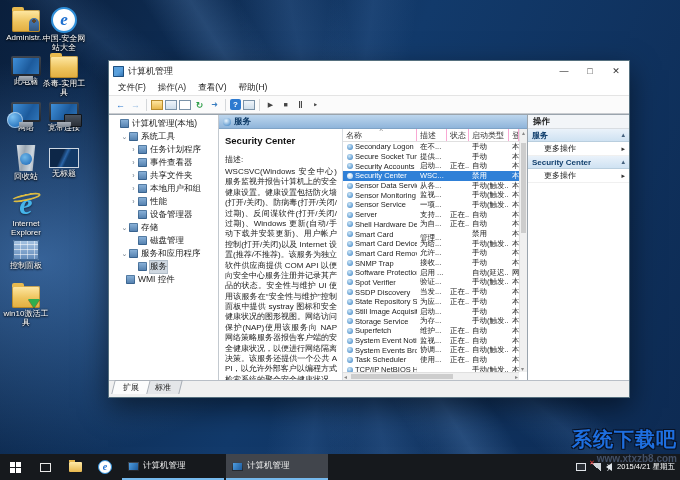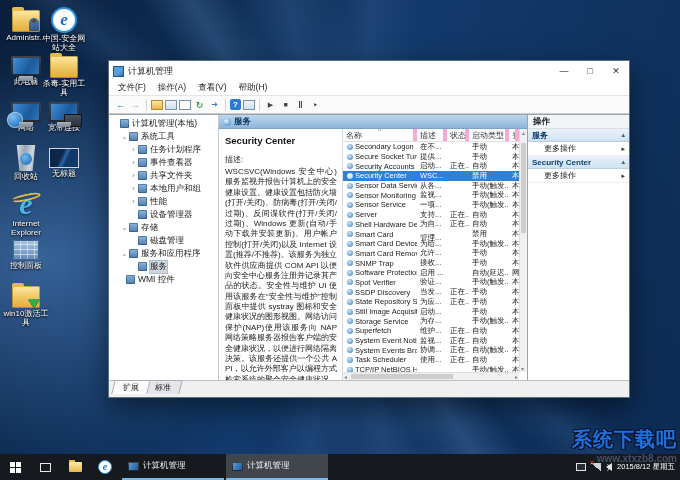--- a/index.html
+++ b/index.html
@@ -138,21 +138,21 @@
     background:radial-gradient(circle at 40% 35%, #e8f4fd, #2f7ac0); }
   .mid-split { flex:1; display:flex; min-height:0; }
 
   .descpane { width:124px; border-right:1px solid #d7dce1; padding:6px 5px 0 6px; overflow:hidden; }
   .svc-name { font-size:9.5px; font-weight:bold; color:#111; margin-bottom:8px; }
   .desc-label { font-size:8px; color:#222; margin-bottom:2px; }
   .desc-text { font-size:8px; line-height:1.3; color:#222; text-align:justify; word-break:break-all; }
 
   .listpane { flex:1; display:flex; flex-direction:column; min-width:0; position:relative; }
   .lheader { height:13px; display:flex; border-bottom:1px solid #e0e0e0; font-size:8px; color:#333; flex:none; }
-  .lheader .hc { border-right:4px solid #f9a8d4; padding:1px 0 0 3px; white-space:nowrap; overflow:hidden; position:relative; }
+  .lheader .hc { border-right:1px solid #f9a8d4; padding:1px 0 0 3px; white-space:nowrap; overflow:hidden; position:relative; }
   .lheader .sort { position:absolute; top:-2px; left:50%; font-size:7px; color:#777; }
   .lrows { flex:1; overflow:hidden; }
   .lrow { height:9.7px; display:flex; align-items:center; font-size:7.5px; color:#1b1b1b; white-space:nowrap; }
   .lrow .c { padding-left:3px; overflow:hidden; flex:none; }
   .lrow .name { display:flex; align-items:center; }
   .lrow .sgear { width:6px; height:6px; border-radius:50%; margin:0 2px 0 1px; flex:none;
     background:radial-gradient(circle at 40% 35%, #cfe8f8, #2f7ac0); }
   .lrow.sel { background:#2f80d7; color:#fff; }
   .lrow.sel .sgear { background:radial-gradient(circle at 40% 35%, #fff, #9cc6ea); }
   .vscroll { position:absolute; right:0; top:0; bottom:8px; width:8px; background:#f0f0f0; border-left:1px solid #e0e0e0;
@@ -658,16 +658,16 @@
         </div>
         <div class="app-btn active">
           <span class="app-ico"></span>
           <span>计算机管理</span>
         </div>
       </div>
     <div class="tray">
       <span class="tr-display"></span>
       <span class="tr-net"></span>
       <span class="tr-vol"></span>
-      <span class="clock">2015/8/12 星期五</span>
+      <span class="clock">2015/4/21 星期五</span>
     </div>
   </div>
 </div>
 
 </body></html>

